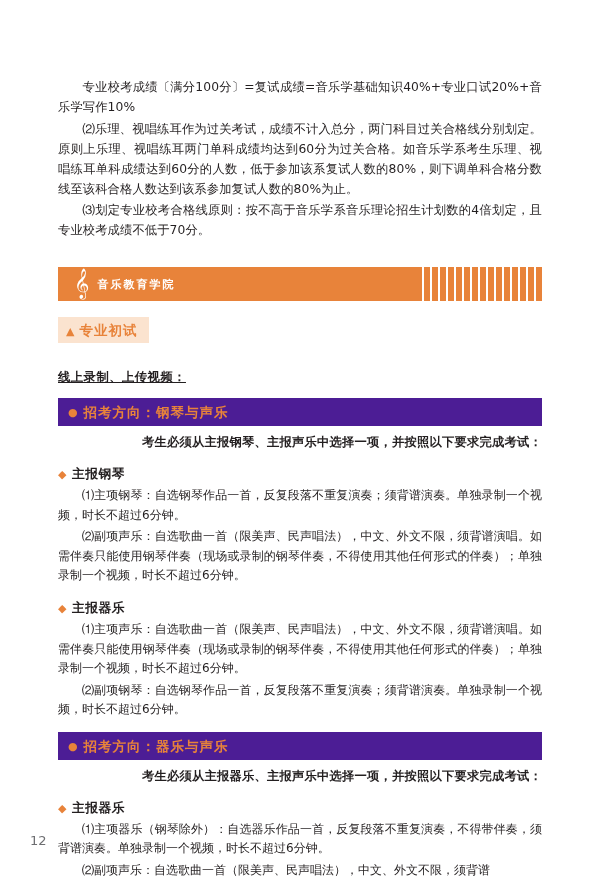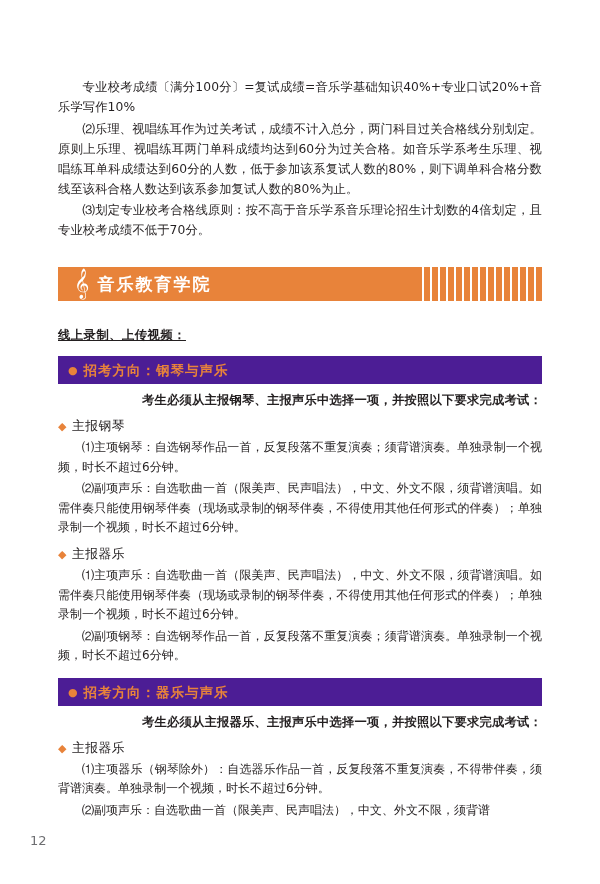--- a/index.html
+++ b/index.html
@@ -46,21 +46,21 @@
   .banner .clef {
     color: #ffffff;
     font-size: 26px;
     line-height: 1;
     margin-left: 16px;
     margin-right: 8px;
     margin-top: -2px;
   }
   .banner .banner-title {
     color: #ffffff;
-    font-size: 17px;
+    font-size: 11px;
     font-weight: bold;
     letter-spacing: 2px;
   }
   .banner .stripes {
     position: absolute;
     right: 0;
     top: 0;
     height: 34px;
     width: 120px;
     background: repeating-linear-gradient(
@@ -115,23 +115,23 @@
   }
   .bold-line {
     margin: 8px 0 4px 0;
     font-size: 12.3px;
     font-weight: bold;
     letter-spacing: 0.2px;
     text-align: right;
   }
   
   .sub-diamond {
-    margin: 9px 0 3px 0;
+    margin: 15px 0 3px 0;
     font-size: 12.8px;
-    font-weight: normal;
+    font-weight: bold;
     letter-spacing: 0.5px;
   }
   .sub-diamond .dia {
     color: #e8833a;
     font-size: 11px;
     margin-right: 5px;
   }
   .item {
     margin: 0 0 2px 0;
     font-size: 12px;
@@ -158,20 +158,25 @@
     <p class="body-text indent">⑵乐理、视唱练耳作为过关考试，成绩不计入总分，两门科目过关合格线分别划定。原则上乐理、视唱练耳两门单科成绩均达到60分为过关合格。如音乐学系考生乐理、视唱练耳单科成绩达到60分的人数，低于参加该系复试人数的80%，则下调单科合格分数线至该科合格人数达到该系参加复试人数的80%为止。</p>
     <p class="body-text indent">⑶划定专业校考合格线原则：按不高于音乐学系音乐理论招生计划数的4倍划定，且专业校考成绩不低于70分。</p>
   </div>
 
   <div class="banner">
     <span class="clef">𝄞</span>
     <span class="banner-title">音乐教育学院</span>
     <span class="stripes"></span>
   </div>
 
+  <div>
+    <span class="sec-tri">
+      <span class="tri">▲</span><span class="sec-label">专业初试</span>
+    </span>
+  </div>
   <div class="under-line">线上录制、上传视频：</div>
 
   <div class="sec-circle">
     <span class="dot">●</span><span class="sec-label">招考方向：钢琴与声乐</span>
   </div>
   <div class="bold-line">考生必须从主报钢琴、主报声乐中选择一项，并按照以下要求完成考试：</div>
 
   <div class="sub-diamond">
     <span class="dia">◆</span><span>主报钢琴</span>
   </div>

